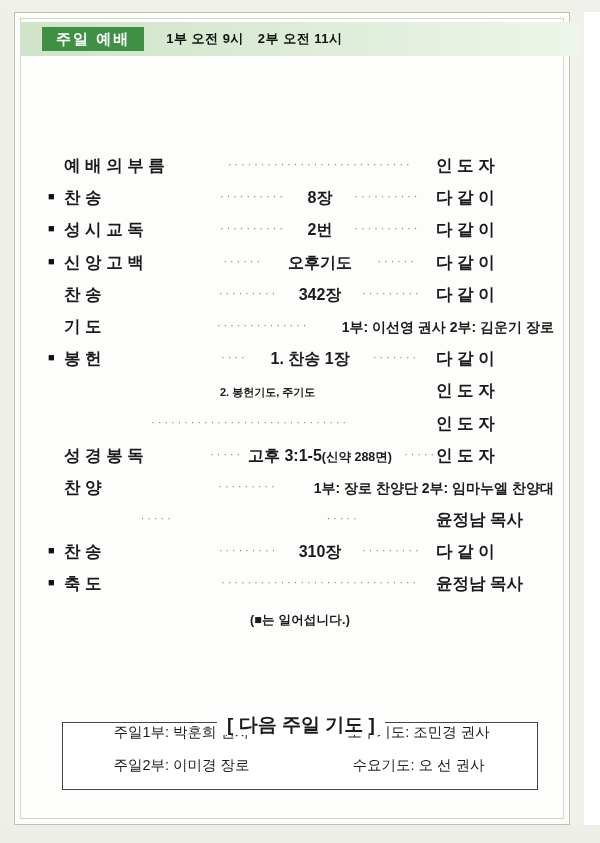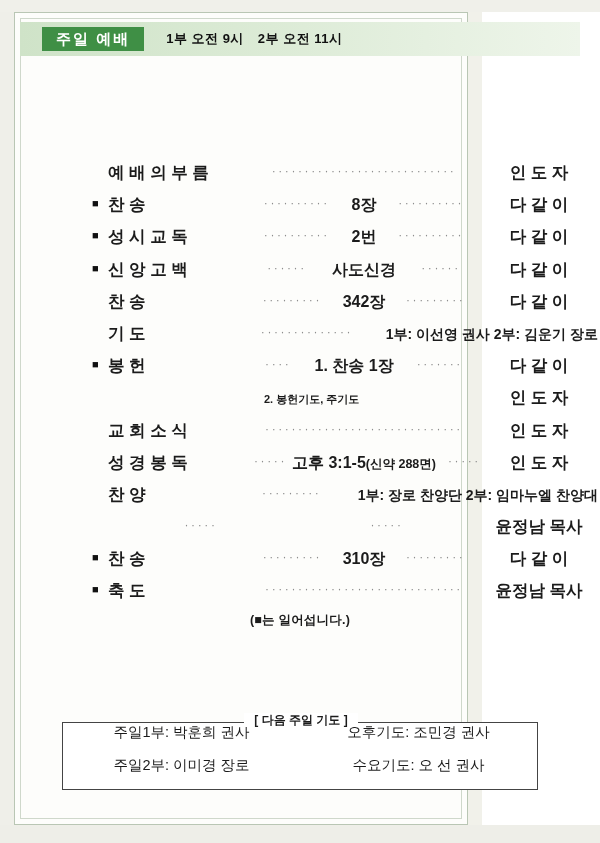--- a/index.html
+++ b/index.html
@@ -9,21 +9,21 @@
   body {
     width: 600px;
     height: 843px;
     background: #ffffff;
     font-family: "Liberation Sans", sans-serif;
     color: #1b1b1b;
     overflow: hidden;
   }
   .page {
     position: relative;
-    width: 482px;
+    width: 584px;
     height: 843px;
     background: #fdfdfb;
     box-sizing: border-box;
   }
   
   .frame {
     position: absolute;
     left: 14px;
     top: 12px;
     right: 14px;
@@ -84,23 +84,22 @@
     font-size: 16.5px;
     font-weight: bold;
     letter-spacing: 0.5px;
     white-space: nowrap;
   }
 
   
   .order {
     position: absolute;
     left: 48px;
-    top: 162px;
+    top: 155px;
     width: 506px;
-    margin-left: 44px;
   }
   .row {
     display: flex;
     align-items: baseline;
     height: 32.2px;
     white-space: nowrap;
   }
   .bullet {
     width: 16px;
     flex: 0 0 16px;
@@ -156,21 +155,21 @@
     flex: 0 0 118px;
     font-size: 16.5px;
     font-weight: bold;
     text-align: right;
     display: flex;
     justify-content: space-between;
     box-sizing: border-box;
   }
   .who.single {
     display: block;
-    text-align: center;
+    text-align: left;
   }
 
   
   .row.long .mid {
     flex: 1 1 auto;
     text-align: right;
     font-size: 14px;
     padding-right: 0;
   }
 
@@ -211,21 +210,21 @@
     border: 1px solid #444;
     box-sizing: border-box;
     background: #ffffff;
   }
   .pray-title {
     position: absolute;
     top: -11px;
     left: 0;
     width: 476px;
     text-align: center;
-    font-size: 12px;
+    font-size: 19px;
     font-weight: bold;
   }
   .pray-title span {
     background: #ffffff;
     padding: 0 10px;
   }
   .pray-row {
     display: flex;
     height: 33px;
     align-items: flex-start;
@@ -304,21 +303,21 @@
       <div class="dots">··········</div>
       <div class="mid">2번</div>
       <div class="dots">··········</div>
       <div class="who single">다 같 이</div>
     </div>
 
     <div class="row">
       <div class="bullet">■</div>
       <div class="title plain">신 앙 고 백</div>
       <div class="dots">······</div>
-      <div class="mid">사도신경</div>
+      <div class="mid">오후기도</div>
       <div class="dots">······</div>
       <div class="who single">다 같 이</div>
     </div>
 
     <div class="row">
       <div class="bullet empty"></div>
       <div class="title plain">찬          송</div>
       <div class="dots">·········</div>
       <div class="mid">342장</div>
       <div class="dots">·········</div>
@@ -342,21 +341,20 @@
     </div>
 
     <div class="sub-row">
       <div class="sub-title"></div>
       <div class="sub-mid">2. 봉헌기도, 주기도</div>
       <div class="who single">인 도 자</div>
     </div>
 
     <div class="row">
       <div class="bullet empty"></div>
-      <div class="title plain">교 회 소 식</div>
       <div class="dots">······························</div>
       <div class="who single">인 도 자</div>
     </div>
 
     <div class="row">
       <div class="bullet empty"></div>
       <div class="title plain">성 경 봉 독</div>
       <div class="dots">·····</div>
       <div class="mid"><span>고후 3:1-5</span><span class="small">(신약 288면)</span></div>
       <div class="dots">·····</div>

